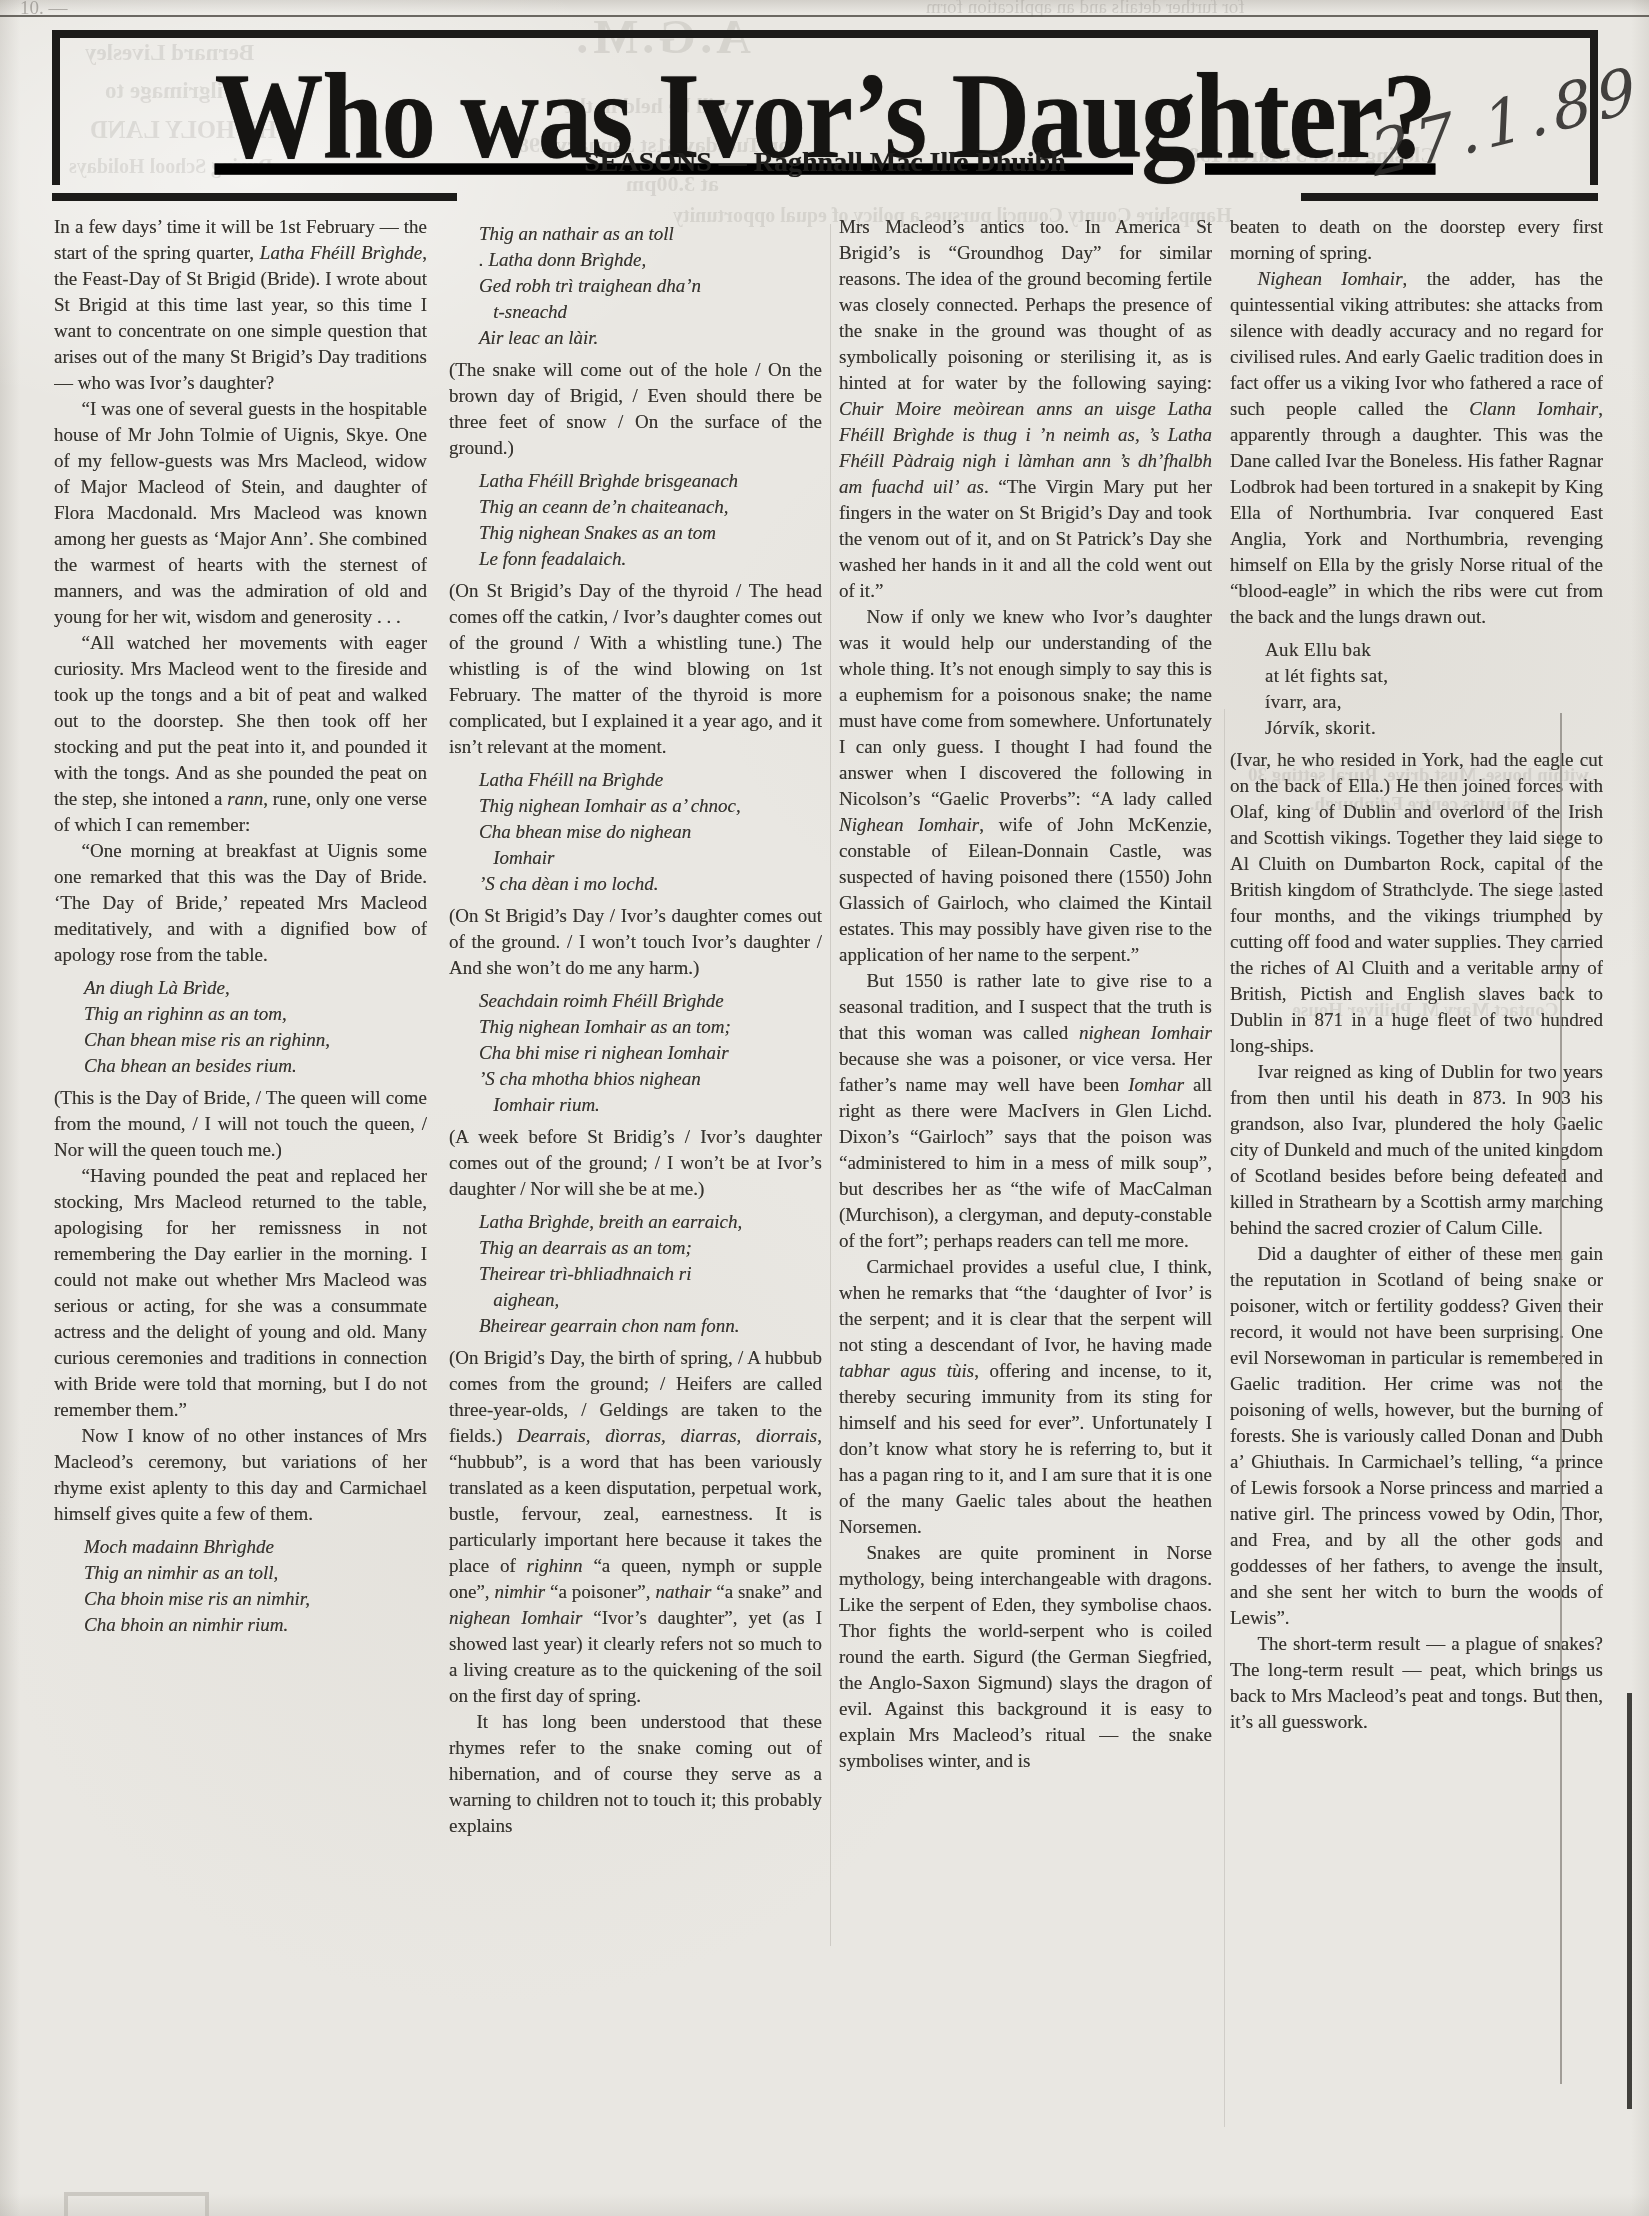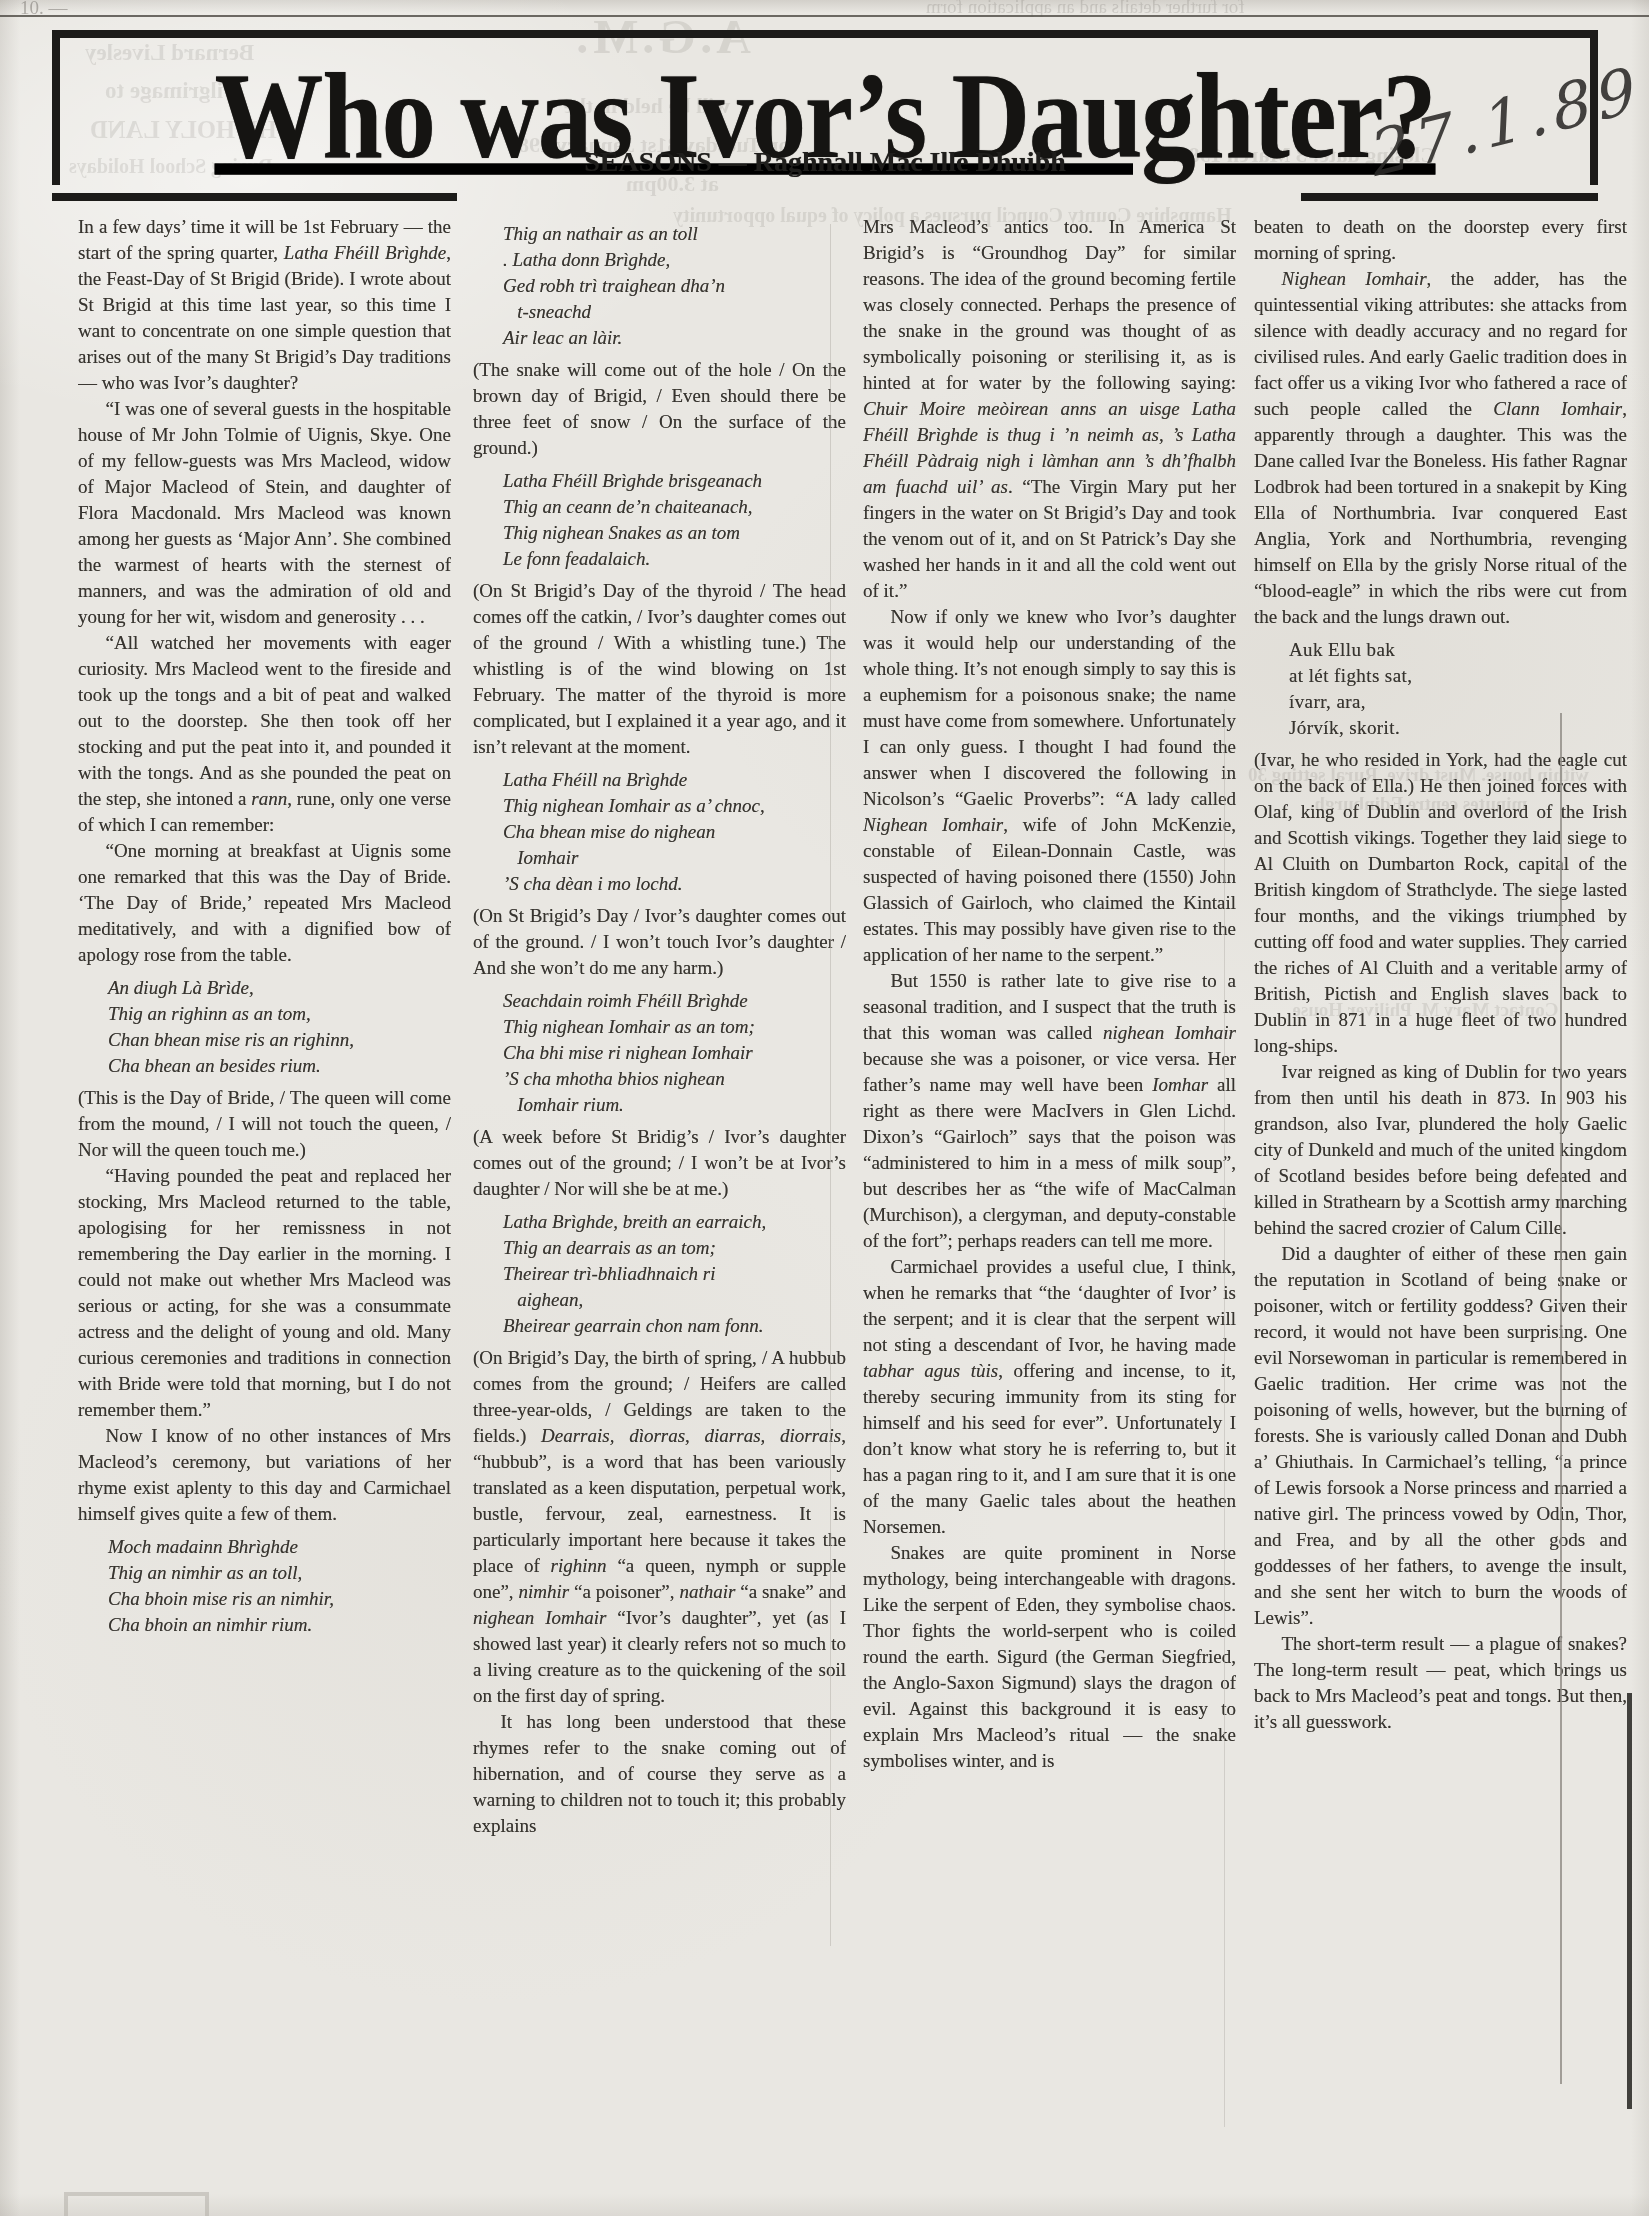--- a/index.html
+++ b/index.html
@@ -26,21 +26,21 @@
   .mast-seg{position:absolute;top:155px;height:8px;background:#1c1b19;}
   .seg-left{left:-8px;width:405px;}
   .seg-right{right:-8px;width:297px;}
   .subtitle{position:absolute;left:50%;top:108px;transform:translateX(-50%);
     white-space:nowrap;font-size:28px;font-weight:bold;color:#1f1e1c;
     text-shadow:0 0 0.7px rgba(25,24,22,.6);}
   .handwriting{position:absolute;left:1368px;top:87px;width:260px;
     font-family:"DejaVu Serif",serif;font-style:italic;font-size:62px;color:#2b2a28;
     letter-spacing:5.8px;transform:rotate(-14deg) skewX(-6deg);opacity:.88;z-index:5;}
   
-  .columns{position:absolute;left:0;top:0;width:1532px;height:2216px;margin-left:24px;}
+  .columns{position:absolute;left:0;top:0;width:1532px;height:2216px;}
   .col{position:absolute;top:214px;width:373px;height:1970px;overflow:hidden;
     color:#37342f;font-size:19px;line-height:26px;text-align:justify;
     text-shadow:0 0 0.5px rgba(55,52,47,.55);}
   .col1{left:54px;} .col2{left:449px;} .col3{left:839px;} .col4{left:1230px;}
   .bp{margin:0;text-indent:27.5px;}
   .bp.ni{text-indent:0;}
   .verse{margin:6.5px 0 6.5px 30px;font-style:italic;}
   .verse.roman{font-style:normal;margin-left:35px;letter-spacing:0.4px;}
   .vl{white-space:pre-wrap;}
   

